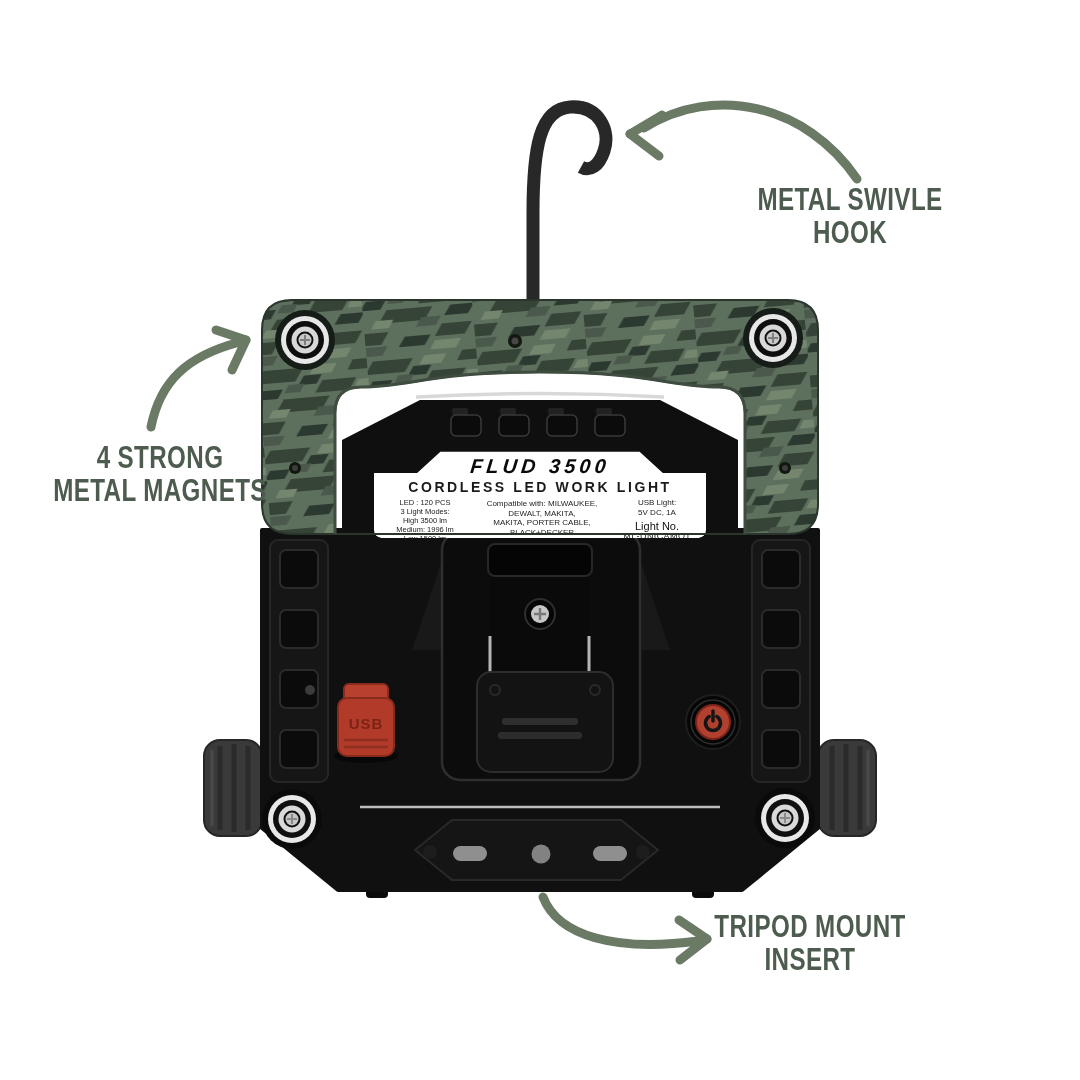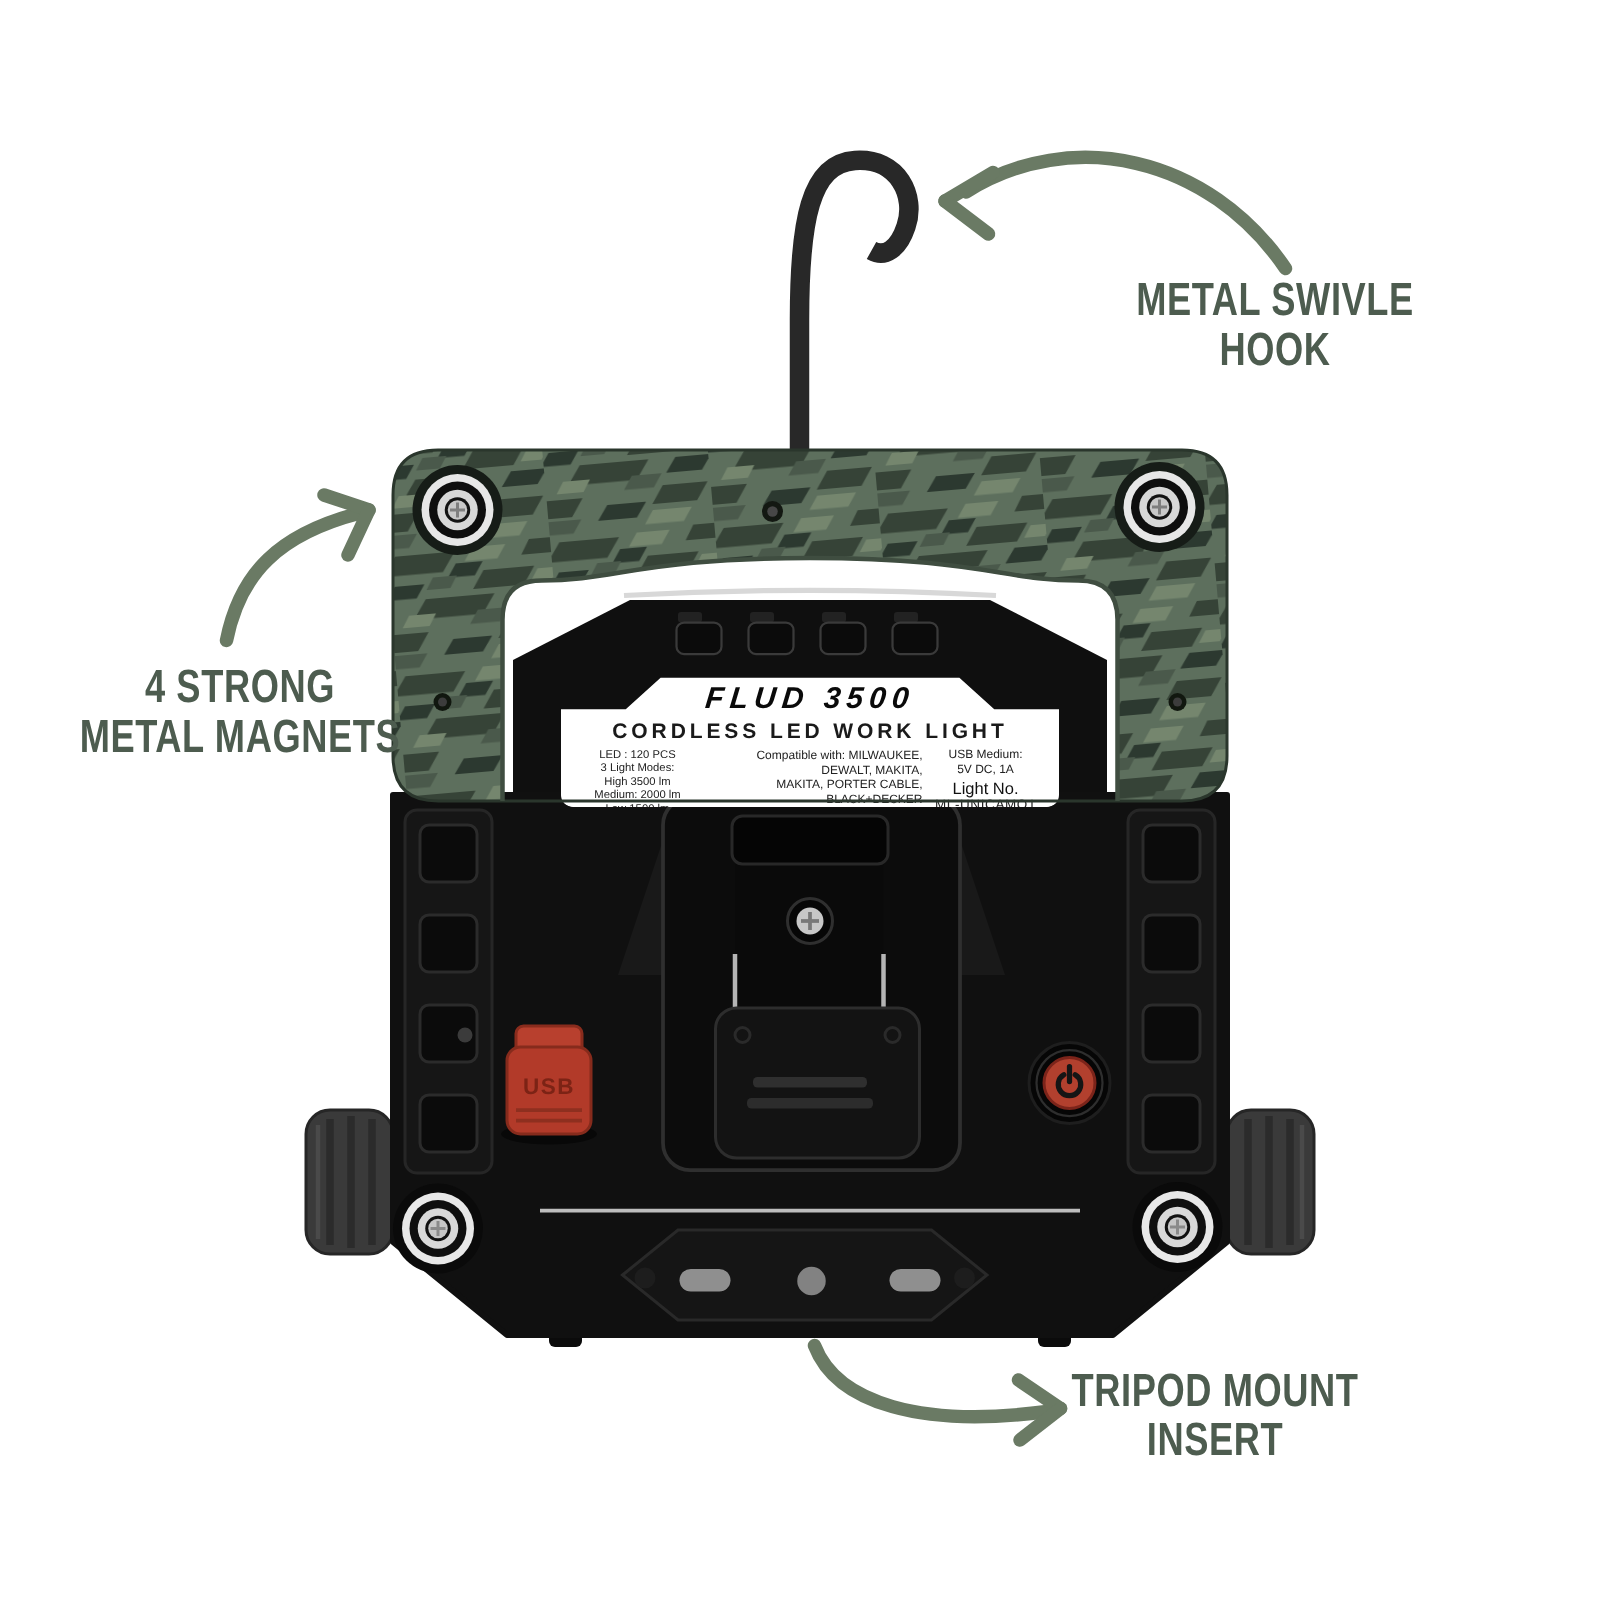--- a/index.html
+++ b/index.html
@@ -14,21 +14,21 @@
 
   
   .spec-label{position:absolute;left:374px;top:450px;width:332px;height:88px;background:#ffffff;
               border-radius:8px;color:#111;
               clip-path:polygon(0% 26%,13% 26%,20% 2%,80% 2%,87% 26%,100% 26%,100% 97%,98% 100%,2% 100%,0% 97%);}
   .lbl-title{margin-top:5px;text-align:center;font-style:italic;font-weight:bold;font-size:20px;
              letter-spacing:4px;color:#0a0a0a;transform:skewX(-6deg);}
   .lbl-sub{text-align:center;font-weight:bold;font-size:14px;letter-spacing:2.6px;color:#1a1a1a;margin-top:1px;}
   .lbl-cols{display:flex;margin-top:3px;padding:0 7px;}
   .col-left{width:88px;font-size:7.5px;line-height:9px;color:#222;text-align:center;}
-  .col-mid{flex:1;font-size:8px;line-height:9.5px;color:#222;text-align:right;padding-top:1px;}
+  .col-mid{flex:1;font-size:8px;line-height:9.5px;color:#222;text-align:center;padding-top:1px;}
   .col-right{width:84px;font-size:8px;line-height:9.5px;color:#222;text-align:center;}
   .model-lbl{font-size:11px;margin-top:5px;color:#111;}
   .model-val{font-size:9px;letter-spacing:0.4px;}
 </style>
 </head>
 <body>
 
 <div class="canvas">
 
   <svg class="abs" style="left:470px;top:95px;" width="150" height="210" viewBox="0 0 150 210">
@@ -165,29 +165,29 @@
   </svg>
 
   <div class="spec-label">
     <div class="lbl-title">FLUD 3500</div>
     <div class="lbl-sub">CORDLESS LED WORK LIGHT</div>
     <div class="lbl-cols">
       <div class="col-left">
         <div>LED : 120 PCS</div>
         <div>3 Light Modes:</div>
         <div>High 3500 lm</div>
-        <div>Medium: 2000 lm</div>
+        <div>Medium: 1996 lm</div>
         <div>Low 1500 lm</div>
       </div>
       <div class="col-mid">
         <div>Compatible with: MILWAUKEE, DEWALT, MAKITA,</div>
         <div>MAKITA, PORTER CABLE, BLACK+DECKER</div>
       </div>
       <div class="col-right">
-        <div>USB Medium:</div>
+        <div>USB Light:</div>
         <div>5V DC, 1A</div>
         <div class="model-lbl">Light No.</div>
         <div class="model-val">ML-UNICAMO1</div>
       </div>
     </div>
   </div>
 
   <svg class="abs" style="left:250px;top:288px;" width="580" height="252" viewBox="0 0 580 252">
     <defs>
       <pattern id="camo" width="110" height="80" patternUnits="userSpaceOnUse" patternTransform="rotate(-5)">

